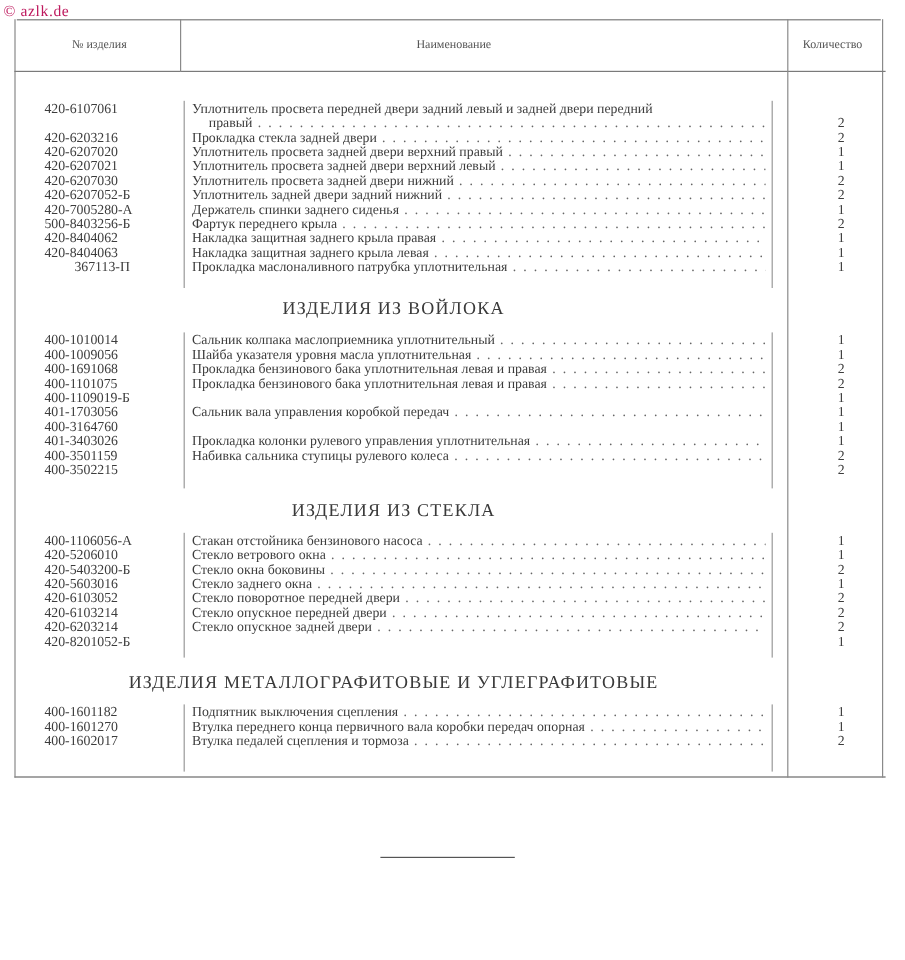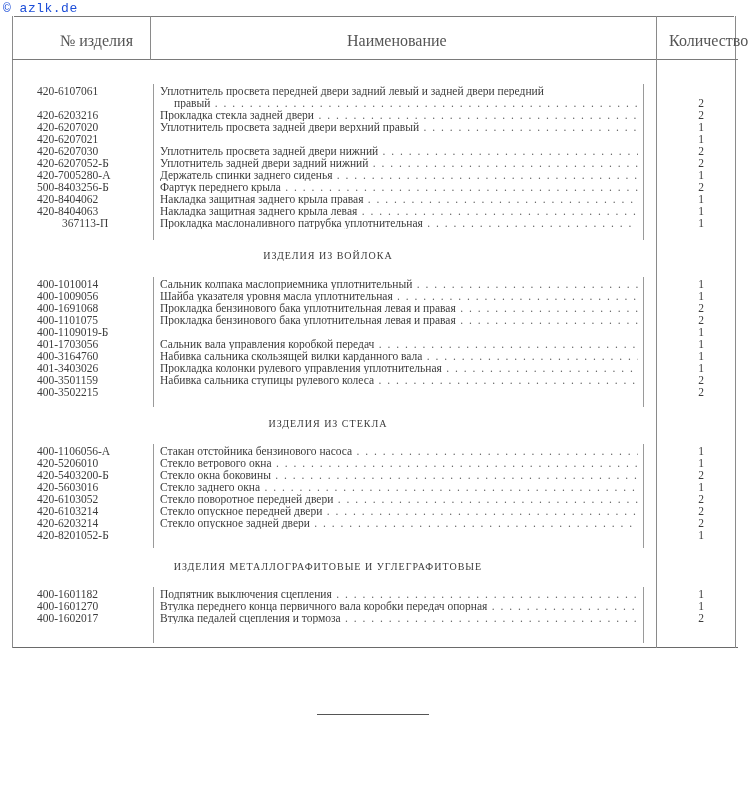--- a/index.html
+++ b/index.html
@@ -1,30 +1,30 @@
 <!DOCTYPE html>
 <html><head>
 <meta charset="utf-8">
 <style>
   html, body { margin: 0; padding: 0; background: #ffffff; }
   body { width: 754px; height: 800px; position: relative; overflow: hidden;
          font-family: "Liberation Serif", "DejaVu Serif", serif; color: #3c3c3c; }
-  .watermark { position: absolute; left: 3px; top: 1px; font-family: Liberation Mono, monospace;
-               font-size: 13px; color: #1d4ed8; letter-spacing: 0.5px; }
+  .watermark { position: absolute; left: 3px; top: 1px; font-family: Liberation Serif, serif;
+               font-size: 13px; color: #be185d; letter-spacing: 0.5px; }
   .frame { position: absolute; left: 12px; top: 16px; width: 726px; height: 632px; }
   .frame .top { position: absolute; left: 2px; top: 0; width: 720px; border-top: 1px solid #7a7a7a; }
   .frame .bottom { position: absolute; left: 0; top: 631px; width: 726px; border-top: 1px solid #6a6a6a; }
   .frame .left { position: absolute; left: 0; top: 0; height: 632px; border-left: 1px solid #8a8a8a; }
   .frame .right { position: absolute; left: 723px; top: 0; height: 632px; border-left: 1px solid #8a8a8a; }
   .hdr-sep { position: absolute; left: 12px; top: 59px; width: 726px; border-top: 1px solid #7a7a7a; }
   .col-div1 { position: absolute; left: 150px; top: 16px; height: 44px; border-left: 1px solid #8a8a8a; }
   .col-div2 { position: absolute; left: 656px; top: 16px; height: 632px; border-left: 1px solid #8a8a8a; }
-  .hdr { position: absolute; top: 32px; font-size: 16px; color: #555; }
+  .hdr { position: absolute; top: 32px; font-size: 10px; color: #555; }
   .hdr.no { left: 60px; } .hdr.name { left: 347px; } .hdr.qty { left: 669px; }
-  .section-title { position: absolute; left: 0; width: 656px; text-align: center; font-size: 10px;
+  .section-title { position: absolute; left: 0; width: 656px; text-align: center; font-size: 15px;
                    letter-spacing: 1px; color: #3a3a3a; }
   .row { position: absolute; left: 0; width: 754px; height: 12px; font-size: 11.5px; line-height: 12px; }
   .row .code { position: absolute; left: 37px; width: 100px; white-space: nowrap; }
   .row .desc { position: absolute; left: 160px; width: 478px; white-space: nowrap; overflow: hidden; }
   .row .desc::after { content: " . . . . . . . . . . . . . . . . . . . . . . . . . . . . . . . . . . . . . . . . . . . . . . . . . . . . . . . . . . . . . . ."; color: #666; letter-spacing: 1.5px; }
   .row .desc.nodots::after { content: ""; }
   .row .qty { position: absolute; left: 694px; width: 14px; text-align: center; }
   .vbar { position: absolute; left: 153px; border-left: 1px solid #9a9a9a; }
   .vbar2 { position: absolute; left: 643px; border-left: 1px solid #9a9a9a; }
   .footer-rule { position: absolute; left: 317px; top: 714px; width: 112px; border-top: 1px solid #555; }
@@ -64,20 +64,21 @@
   <span class="desc">Прокладка стекла задней двери</span>
   <span class="qty">2</span>
 </div>
 <div class="row" style="top:121px;">
   <span class="code">420-6207020</span>
   <span class="desc">Уплотнитель просвета задней двери верхний правый</span>
   <span class="qty">1</span>
 </div>
 <div class="row" style="top:133px;">
   <span class="code">420-6207021</span>
+  <span class="desc">Уплотнитель просвета задней двери верхний левый</span>
   <span class="qty">1</span>
 </div>
 <div class="row" style="top:145px;">
   <span class="code">420-6207030</span>
   <span class="desc">Уплотнитель просвета задней двери нижний</span>
   <span class="qty">2</span>
 </div>
 <div class="row" style="top:157px;">
   <span class="code">420-6207052-Б</span>
   <span class="desc">Уплотнитель задней двери задний нижний</span>
@@ -137,21 +138,20 @@
   <span class="code">400-1109019-Б</span>
   <span class="qty">1</span>
 </div>
 <div class="row" style="top:338px;">
   <span class="code">401-1703056</span>
   <span class="desc">Сальник вала управления коробкой передач</span>
   <span class="qty">1</span>
 </div>
 <div class="row" style="top:350px;">
   <span class="code">400-3164760</span>
-  <span class="desc">Набивка сальника скользящей вилки карданного вала</span>
   <span class="qty">1</span>
 </div>
 <div class="row" style="top:362px;">
   <span class="code">401-3403026</span>
   <span class="desc">Прокладка колонки рулевого управления уплотнительная</span>
   <span class="qty">1</span>
 </div>
 <div class="row" style="top:374px;">
   <span class="code">400-3501159</span>
   <span class="desc">Набивка сальника ступицы рулевого колеса</span>

